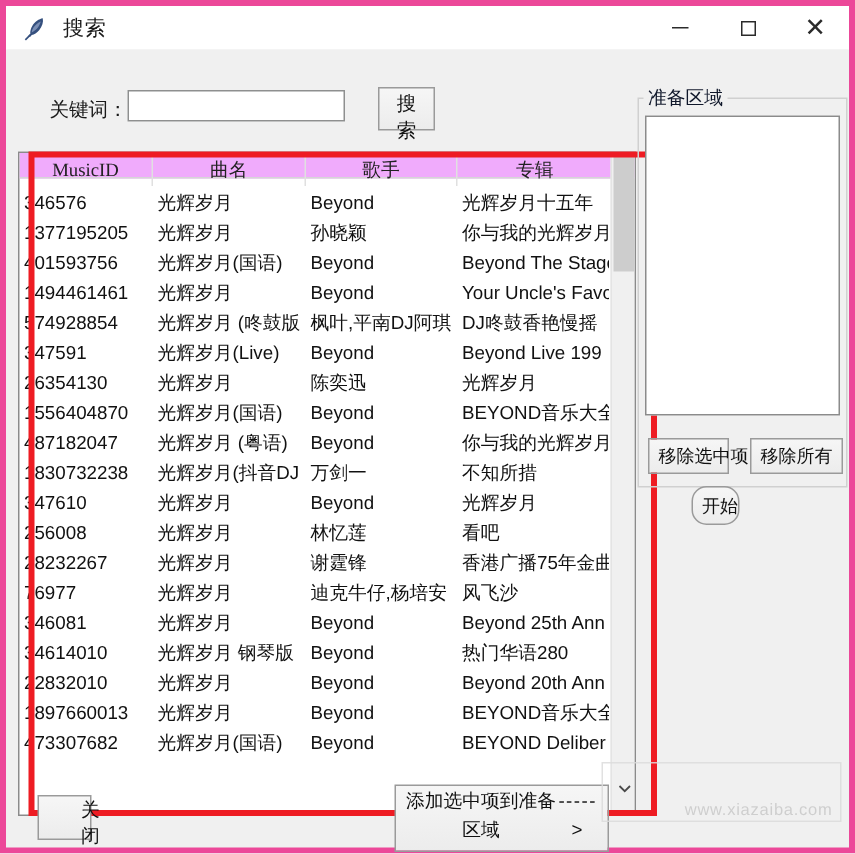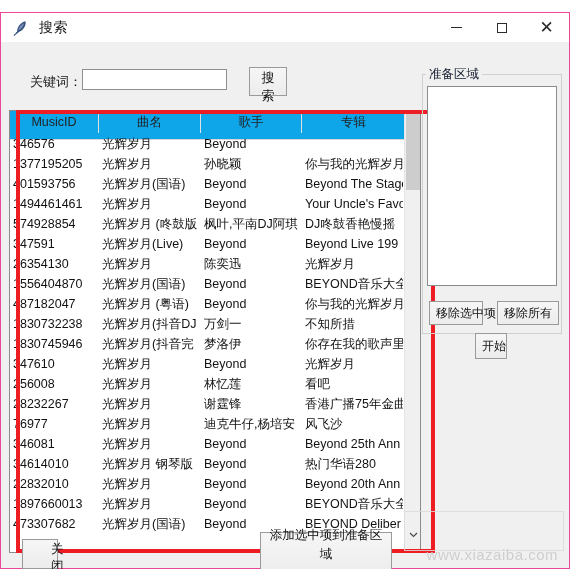--- a/index.html
+++ b/index.html
@@ -7,24 +7,23 @@
   }
   body {
     width: 570px; height: 569px;
     background: #ffffff;
     font-family: "Liberation Sans", "DejaVu Sans", sans-serif;
     overflow: hidden;
     position: relative;
   }
   #app {
     position: absolute; inset: 0;
-    border: 1px solid #ec4899;
+    border: 4px solid #ec4899;
     box-sizing: border-box;
     background: #f0f0f0;
-    margin-top: 12px;
   }
 
   
   .titlebar {
     position: absolute; left: 0; top: 0; right: 0; height: 29px;
     background: #ffffff;
     display: flex; align-items: center;
   }
   .title-icon {
     width: 22px; height: 22px; margin-left: 8px;
@@ -88,25 +87,26 @@
   
   .grid-wrap {
     position: absolute; left: 7px; top: 68px;
     width: 412px; height: 443px;
     background: #ffffff;
     border: 1px solid #8b8b8b;
     box-sizing: border-box;
     overflow: hidden;
   }
   .grid-header {
-    position: absolute; left: 0; top: 0; right: 0; height: 29px;
-    background: #0ea5e9;
+    position: absolute; left: 0; top: 0; right: 0; height: 17px;
+    background: #f0abfc;
     border-bottom: 1px solid #d6d6d6;
     box-sizing: border-box;
     display: flex;
+    font-family: Liberation Serif, serif;
   }
   .hcell {
     height: 22px; line-height: 22px;
     font-size: 12.5px; color: #222;
     text-align: center;
     border-right: 1px solid #e0e0e0;
     box-sizing: border-box;
     overflow: hidden; white-space: nowrap;
   }
   .hcell:last-child { border-right: none; }
@@ -184,45 +184,45 @@
     background: linear-gradient(#f6f6f6, #ececec);
     border: 1px solid #9a9a9a;
     box-sizing: border-box;
     font-family: "Liberation Sans", sans-serif;
     font-size: 12px; color: #101010;
     cursor: pointer;
     white-space: nowrap;
   }
   .btn-remove-sel { left: 427px; top: 259px; width: 54px; }
   .btn-remove-all { left: 495px; top: 259px; width: 62px; }
-  .btn-start      { left: 473px; top: 291px; width: 32px; height: 26px; }
+  .btn-start      { left: 456px; top: 291px; width: 32px; height: 26px; border-radius: 10px; }
 
   
   .btn-close {
     position: absolute; left: 20px; top: 497px;
     width: 36px; height: 30px;
     background: linear-gradient(#f6f6f6, #ececec);
     border: 1px solid #9a9a9a;
     box-sizing: border-box;
     font-size: 12.5px; color: #101010;
     font-family: "Liberation Sans", sans-serif;
     cursor: pointer;
     padding-left: 28px;
   }
   .btn-addsel {
     position: absolute; left: 258px; top: 490px;
-    width: 132px; height: 45px;
+    width: 143px; height: 45px;
     background: linear-gradient(#f6f6f6, #ececec);
     border: 1px solid #9a9a9a;
     box-sizing: border-box;
     font-size: 12.5px; color: #101010;
     font-family: "Liberation Sans", sans-serif;
     cursor: pointer;
-    display: flex; flex-direction: column;
-    align-items: center; justify-content: center;
+    display: flex; 
+    align-items: flex-start; justify-content: center;
     line-height: 1.5;
   }
   .btn-addsel .arrow-line { letter-spacing: 1px; }
 
   
   .watermark {
     position: absolute; right: 4px; bottom: 2px;
     width: 160px; height: 62px;
     pointer-events: none;
     opacity: .85;
@@ -230,22 +230,22 @@
   .wm-text {
     position: absolute; left: 6px; top: 0;
     font-size: 44px; font-weight: bold;
     color: transparent;
     -webkit-text-stroke: 1px #d8d8d8;
     letter-spacing: 1px;
     line-height: 48px;
     font-family: "DejaVu Sans", sans-serif;
   }
   .wm-url {
-    position: absolute; right: 6px; bottom: 2px;
-    font-size: 15px; color: #c9c9c9;
+    position: absolute; right: 6px; bottom: 16px;
+    font-size: 11px; color: #c9c9c9;
     letter-spacing: .5px;
     font-family: "Liberation Sans", sans-serif;
   }
   .wm-frame {
     position: absolute; left: 0; top: 8px; right: 0; bottom: 14px;
     border: 1px solid #dcdcdc;
   }
 </style>
 </head>
 <body>
@@ -285,20 +285,21 @@
         <div class="hcell hc0">MusicID</div>
         <div class="hcell hc1">曲名</div>
         <div class="hcell hc2">歌手</div>
         <div class="hcell hc3">专辑</div>
       </div>
       <div class="grid-body" id="grid-body">
           <div class="row">
             <div class="cell c0">346576</div>
             <div class="cell c1">光辉岁月</div>
             <div class="cell c2">Beyond</div>
+            <div class="cell c3">光辉岁月十五年</div>
           </div>
           <div class="row">
             <div class="cell c0">1377195205</div>
             <div class="cell c1">光辉岁月</div>
             <div class="cell c2">孙晓颖</div>
             <div class="cell c3">你与我的光辉岁月</div>
           </div>
           <div class="row">
             <div class="cell c0">401593756</div>
             <div class="cell c1">光辉岁月(国语)</div>
@@ -339,26 +340,20 @@
             <div class="cell c0">487182047</div>
             <div class="cell c1">光辉岁月 (粤语)</div>
             <div class="cell c2">Beyond</div>
             <div class="cell c3">你与我的光辉岁月</div>
           </div>
           <div class="row">
             <div class="cell c0">1830732238</div>
             <div class="cell c1">光辉岁月(抖音DJ</div>
             <div class="cell c2">万剑一</div>
             <div class="cell c3">不知所措</div>
-          </div>
-          <div class="row">
-            <div class="cell c0">1830745946</div>
-            <div class="cell c1">光辉岁月(抖音完</div>
-            <div class="cell c2">梦洛伊</div>
-            <div class="cell c3">你存在我的歌声里</div>
           </div>
           <div class="row">
             <div class="cell c0">347610</div>
             <div class="cell c1">光辉岁月</div>
             <div class="cell c2">Beyond</div>
             <div class="cell c3">光辉岁月</div>
           </div>
           <div class="row">
             <div class="cell c0">256008</div>
             <div class="cell c1">光辉岁月</div>

